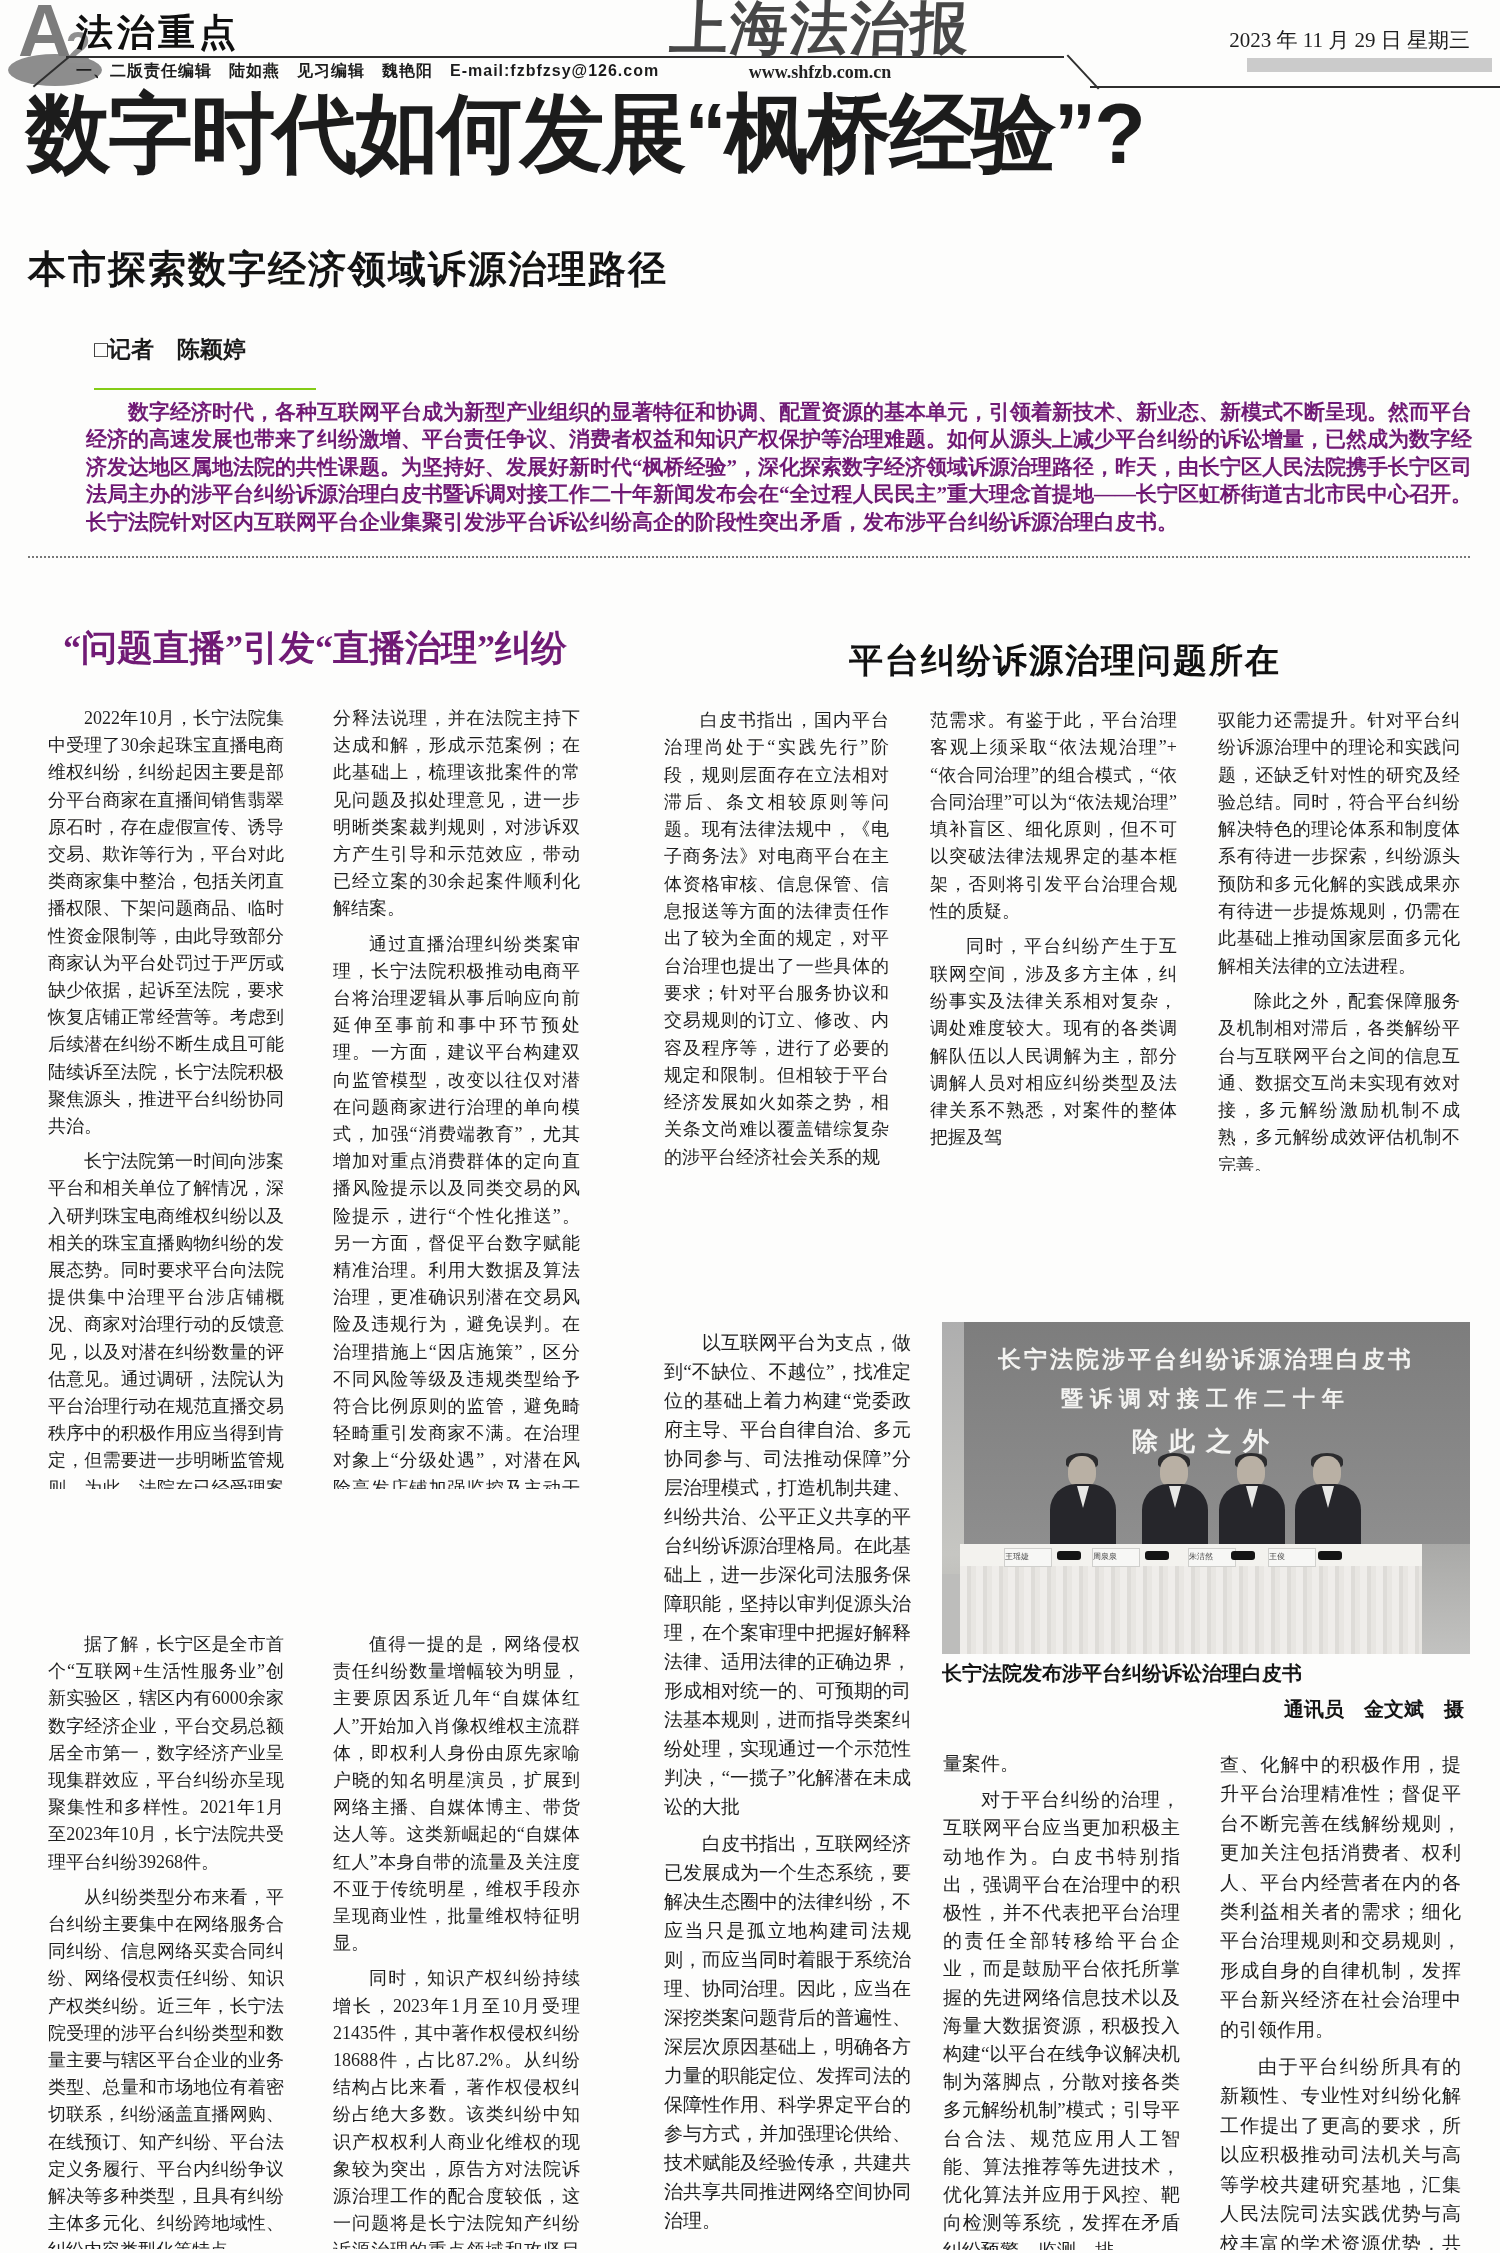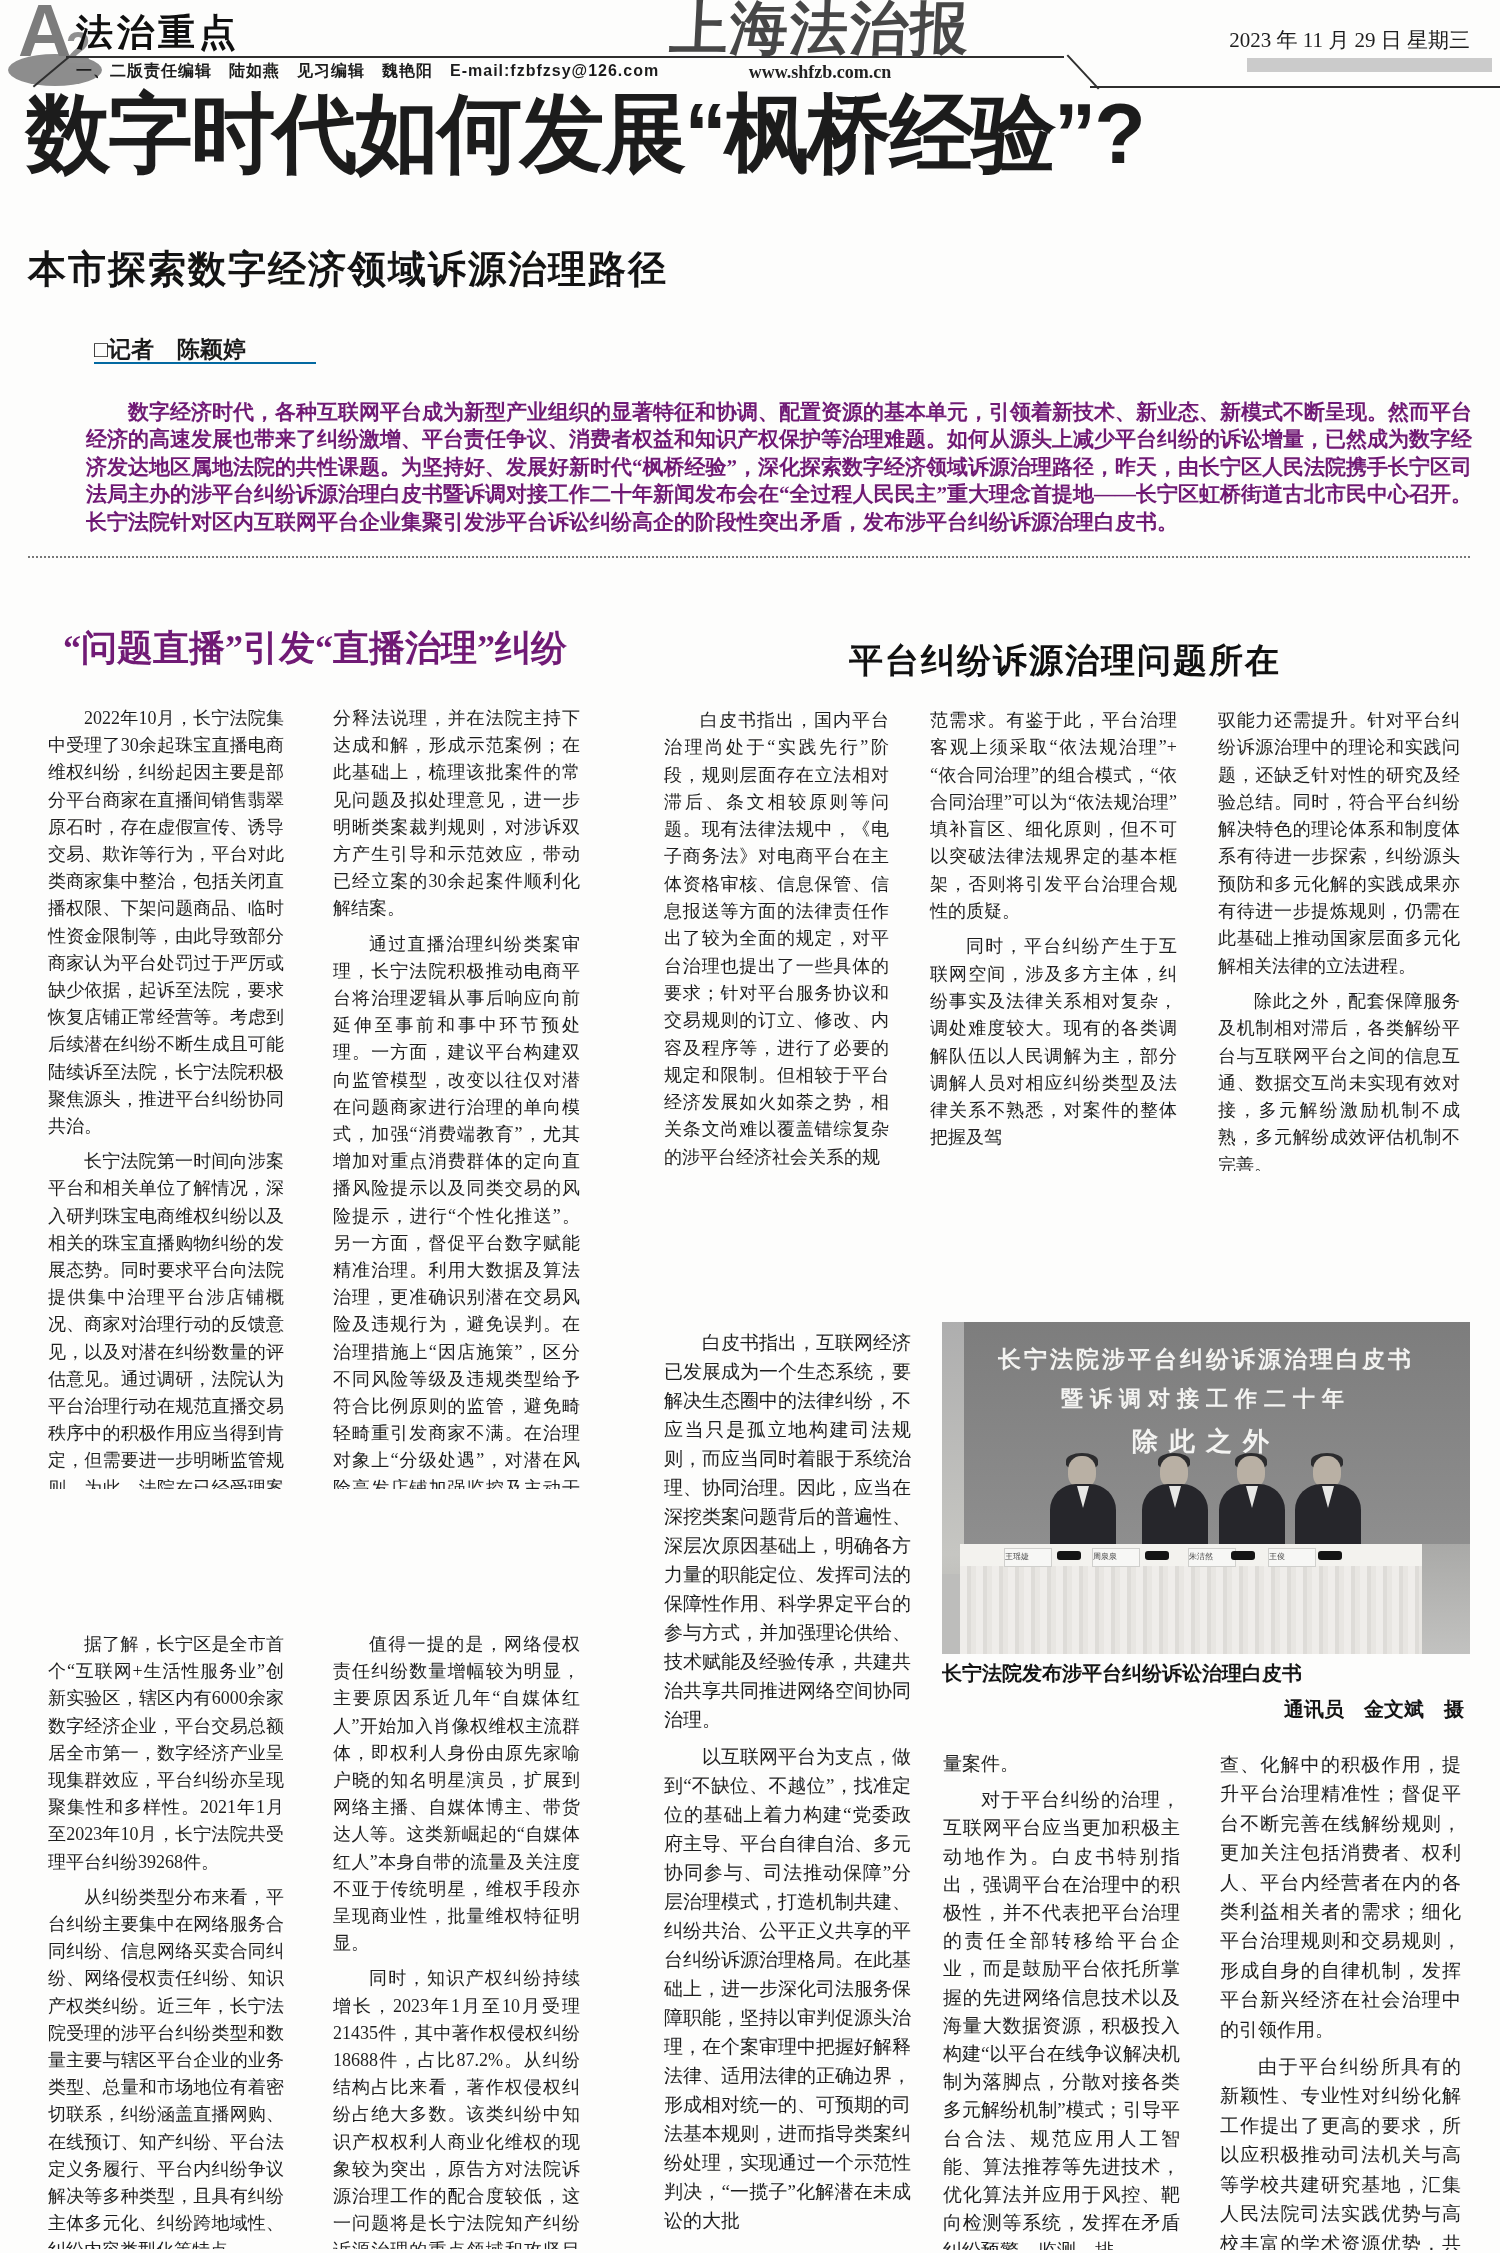--- a/index.html
+++ b/index.html
@@ -22,21 +22,21 @@
   #masthead{left:620px;top:0px;width:400px;text-align:center;font-size:58px;font-weight:900;color:#474747;
             letter-spacing:2px;transform:skewX(-3deg);line-height:1;}
   #website{left:620px;top:62px;width:400px;text-align:center;font-size:18px;font-weight:700;color:#222;}
   #date-line{left:1140px;top:26px;width:330px;text-align:right;font-size:21px;color:#1d1d1d;}
   #date-bar{left:1247px;top:58px;width:245px;height:14px;background:#cbcbcb;}
   
   #headline{left:26px;top:88px;width:1460px;font-size:86px;font-weight:900;color:#1c1c1c;line-height:1.05;
             letter-spacing:-2px;transform:scaleX(.98);transform-origin:left;white-space:nowrap;}
   #subtitle{left:28px;top:244px;font-size:38px;font-weight:700;letter-spacing:2px;color:#141414;}
   #reporter{left:94px;top:334px;font-size:23px;font-weight:600;}
-  #reporter span{border-bottom:2px solid #0369a1;padding:0 70px 0 0;}
+  #reporter span{border-bottom:2px solid #84cc16;padding:0 70px 26px 0;}
   #lead{left:86px;top:399px;width:1386px;font-size:21px;font-weight:700;line-height:27.4px;
         text-align:justify;text-indent:2em;color:#701a75;}
   #lead-divider{left:28px;top:556px;width:1442px;height:0;border-top:2px dotted #777;}
   
   .atitle-serif{text-align:center;font-weight:700;color:#701a75;}
   #a1-title{left:40px;top:624px;width:550px;font-size:36px;}
   #a4-title{left:40px;top:1543px;width:550px;font-size:37px;font-weight:600;letter-spacing:1px;}
   .atitle-sans{text-align:center;font-weight:900;color:#111;letter-spacing:2px;}
   #a2-title{left:660px;top:638px;width:810px;font-size:34px;}
   #a3-title{left:660px;top:1234px;width:810px;font-size:34px;}
@@ -124,22 +124,22 @@
   <div class="abs col" id="a2-col2">
       <p class="cont">范需求。有鉴于此，平台治理客观上须采取“依法规治理”+“依合同治理”的组合模式，“依合同治理”可以为“依法规治理”填补盲区、细化原则，但不可以突破法律法规界定的基本框架，否则将引发平台治理合规性的质疑。</p>
       <p>同时，平台纠纷产生于互联网空间，涉及多方主体，纠纷事实及法律关系相对复杂，调处难度较大。现有的各类调解队伍以人民调解为主，部分调解人员对相应纠纷类型及法律关系不熟悉，对案件的整体把握及驾</p>
     </div>
   <div class="abs col" id="a2-col3">
       <p class="cont">驭能力还需提升。针对平台纠纷诉源治理中的理论和实践问题，还缺乏针对性的研究及经验总结。同时，符合平台纠纷解决特色的理论体系和制度体系有待进一步探索，纠纷源头预防和多元化解的实践成果亦有待进一步提炼规则，仍需在此基础上推动国家层面多元化解相关法律的立法进程。</p>
       <p>除此之外，配套保障服务及机制相对滞后，各类解纷平台与互联网平台之间的信息互通、数据交互尚未实现有效对接，多元解纷激励机制不成熟，多元解纷成效评估机制不完善。</p>
     </div>
 
   <div class="abs col" id="a3-col1">
+      <p>以互联网平台为支点，做到“不缺位、不越位”，找准定位的基础上着力构建“党委政府主导、平台自律自治、多元协同参与、司法推动保障”分层治理模式，打造机制共建、纠纷共治、公平正义共享的平台纠纷诉源治理格局。在此基础上，进一步深化司法服务保障职能，坚持以审判促源头治理，在个案审理中把握好解释法律、适用法律的正确边界，形成相对统一的、可预期的司法基本规则，进而指导类案纠纷处理，实现通过一个示范性判决，“一揽子”化解潜在未成讼的大批</p>
       <p>白皮书指出，互联网经济已发展成为一个生态系统，要解决生态圈中的法律纠纷，不应当只是孤立地构建司法规则，而应当同时着眼于系统治理、协同治理。因此，应当在深挖类案问题背后的普遍性、深层次原因基础上，明确各方力量的职能定位、发挥司法的保障性作用、科学界定平台的参与方式，并加强理论供给、技术赋能及经验传承，共建共治共享共同推进网络空间协同治理。</p>
-      <p>以互联网平台为支点，做到“不缺位、不越位”，找准定位的基础上着力构建“党委政府主导、平台自律自治、多元协同参与、司法推动保障”分层治理模式，打造机制共建、纠纷共治、公平正义共享的平台纠纷诉源治理格局。在此基础上，进一步深化司法服务保障职能，坚持以审判促源头治理，在个案审理中把握好解释法律、适用法律的正确边界，形成相对统一的、可预期的司法基本规则，进而指导类案纠纷处理，实现通过一个示范性判决，“一揽子”化解潜在未成讼的大批</p>
     </div>
 
   <div class="abs" id="photo">
     <div class="abs" id="photo-window"></div>
     <div class="abs banner" id="banner1">长宁法院涉平台纠纷诉源治理白皮书</div>
     <div class="abs banner" id="banner2">暨诉调对接工作二十年</div>
     <div class="abs banner" id="banner3">除此之外</div>
     <div class="person" id="person-1">
         <div class="hair"></div>
         <div class="head"></div>

